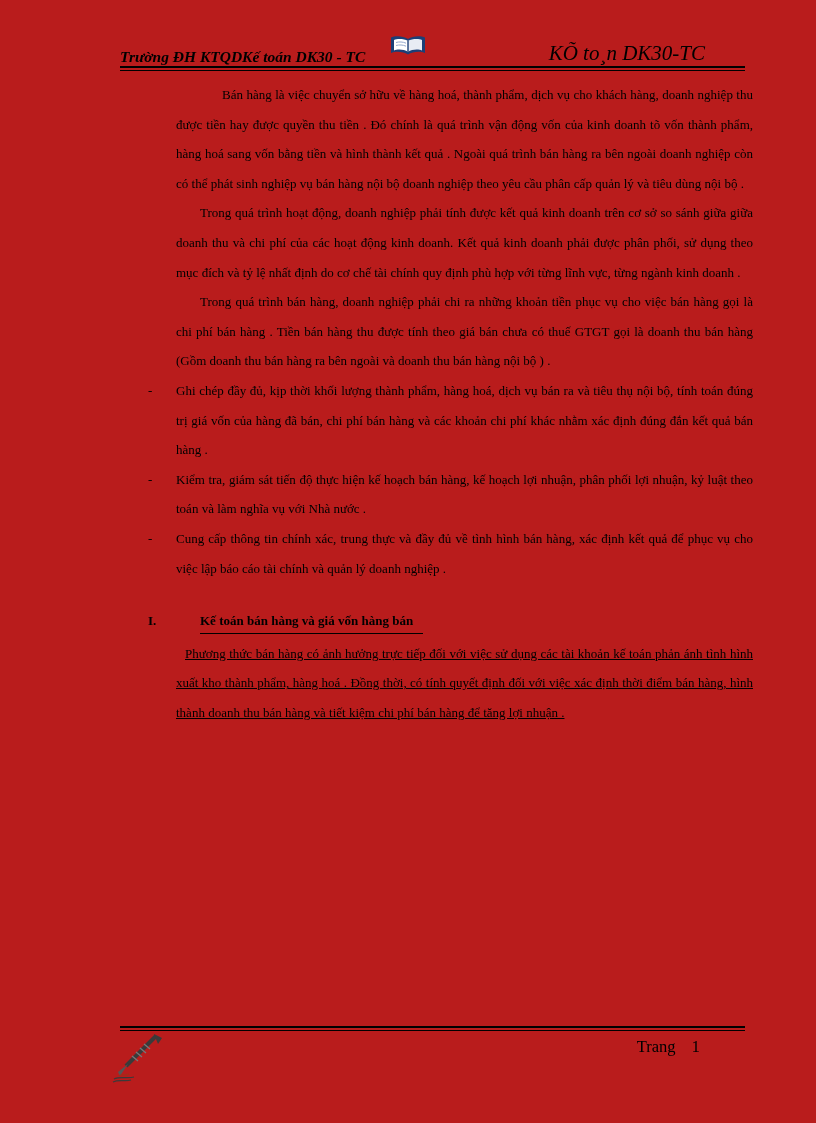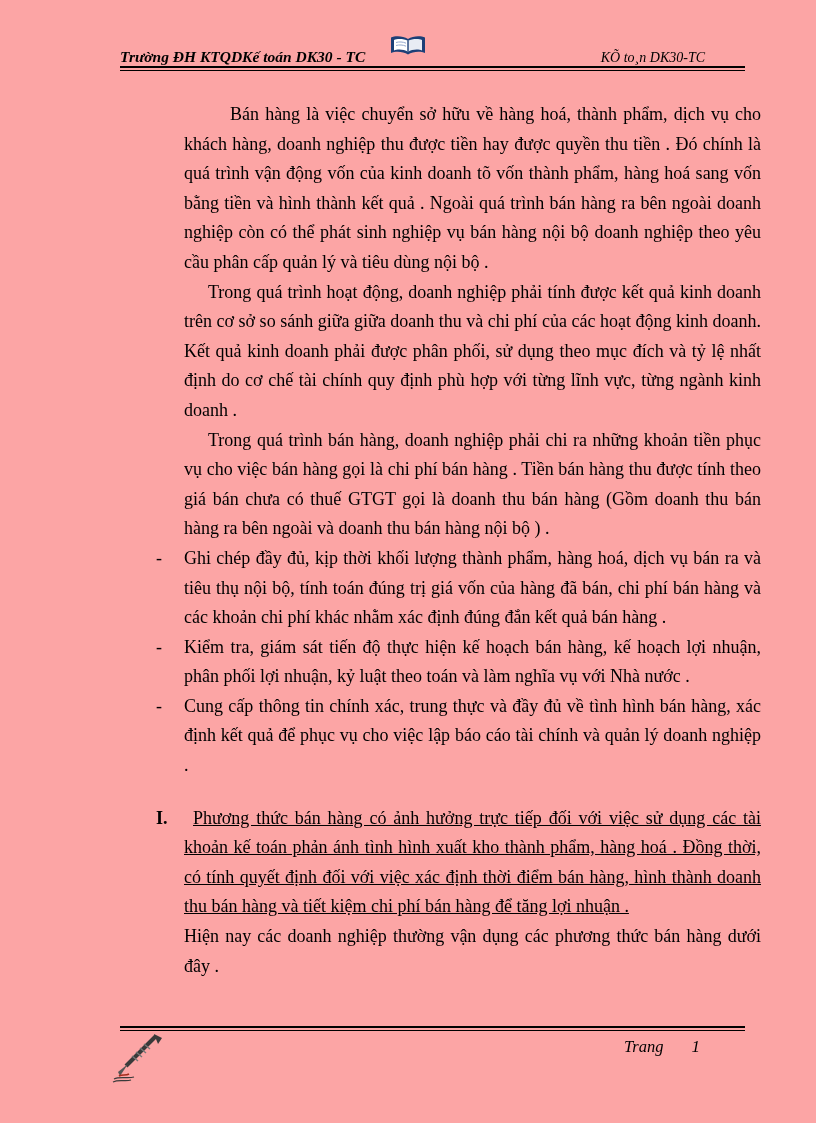--- a/index.html
+++ b/index.html
@@ -1,20 +1,20 @@
 <!DOCTYPE html>
 <html><head>
 <meta charset="utf-8">
 <style>
   html, body { margin: 0; padding: 0; background: #ffffff; }
   .page {
     position: relative;
     width: 816px;
     height: 1123px;
-    background: #fca5a5;
+    background: #b91c1c;
     font-family: "Liberation Serif", serif;
     color: #000000;
     overflow: hidden;
   }
 
   
   .header {
     position: absolute;
     top: 42px;
     left: 120px;
@@ -30,45 +30,44 @@
     white-space: nowrap;
   }
   .h-icon {
     position: absolute;
     left: 268px;
     top: -8px;
   }
   .h-right {
     margin-left: auto;
     margin-right: 40px;
-    font-size: 14px;
+    font-size: 21px;
     font-style: italic;
     white-space: nowrap;
   }
   .rule {
     position: absolute;
     left: 120px;
     width: 625px;
     height: 2px;
     border-top: 2.5px solid #000;
     border-bottom: 1px solid #000;
   }
   .header-rule { top: 66px; }
   .footer-rule { top: 1026px; }
 
   
   .content {
     position: absolute;
     top: 80px;
-    left: 184px;
+    left: 176px;
     width: 577px;
-    font-size: 18px;
+    font-size: 13px;
     line-height: 29.6px;
     text-align: justify;
-    margin-top: 20px;
   }
   .para { margin: 0; }
   .indent-lg { text-indent: 46px; }
   .indent-md { text-indent: 24px; }
   .indent-sm { text-indent: 9px; text-decoration: underline; }
 
   .li { position: relative; }
   .li .marker {
     position: absolute;
     left: -28px;
@@ -95,22 +94,21 @@
   }
 
   
   .footer {
     position: absolute;
     top: 1037px;
     right: 116px;
     font-size: 16.5px;
     display: flex;
     align-items: baseline;
-    gap: 28px;
-    font-style: italic;
+    gap: 16px;
   }
   .footer .page-num { font-size: 17px; }
 
   .pen-icon {
     position: absolute;
     left: 104px;
     top: 1032px;
   }
 </style>
 </head>
@@ -146,24 +144,24 @@
       <span class="marker">-</span>
       <p class="para">Kiểm tra, giám sát tiến độ thực hiện kế hoạch bán hàng, kế hoạch lợi nhuận, phân phối lợi nhuận, kỷ luật theo toán và làm nghĩa vụ với Nhà nước .</p>
     </div>
     <div class="li">
       <span class="marker">-</span>
       <p class="para">Cung cấp thông tin chính xác, trung thực và đầy đủ về tình hình bán hàng, xác định kết quả để phục vụ cho việc lập báo cáo tài chính và quản lý doanh nghiệp .</p>
     </div>
 
     <div class="heading">
       <span class="h-num">I.</span>
+      <span class="h-title">Kế toán bán hàng và giá vốn hàng bán</span>
     </div>
 
     <p class="para indent-sm">Phương thức bán hàng có ảnh hưởng trực tiếp đối với việc sử dụng các tài khoản kế toán phản ánh tình hình xuất kho thành phẩm, hàng hoá . Đồng thời, có tính quyết định đối với việc xác định thời điểm bán hàng, hình thành doanh thu bán hàng và tiết kiệm chi phí bán hàng để tăng lợi nhuận .</p>
-    <p class="para">Hiện nay các doanh nghiệp thường vận dụng các phương thức bán hàng dưới đây .</p>
   </div>
 
   <div class="rule footer-rule"></div>
   <div class="footer">
     <span>Trang</span>
     <span class="page-num">1</span>
   </div>
 
   <span class="pen-icon">
     <svg width="64" height="52" viewBox="0 0 64 52" aria-hidden="true">

